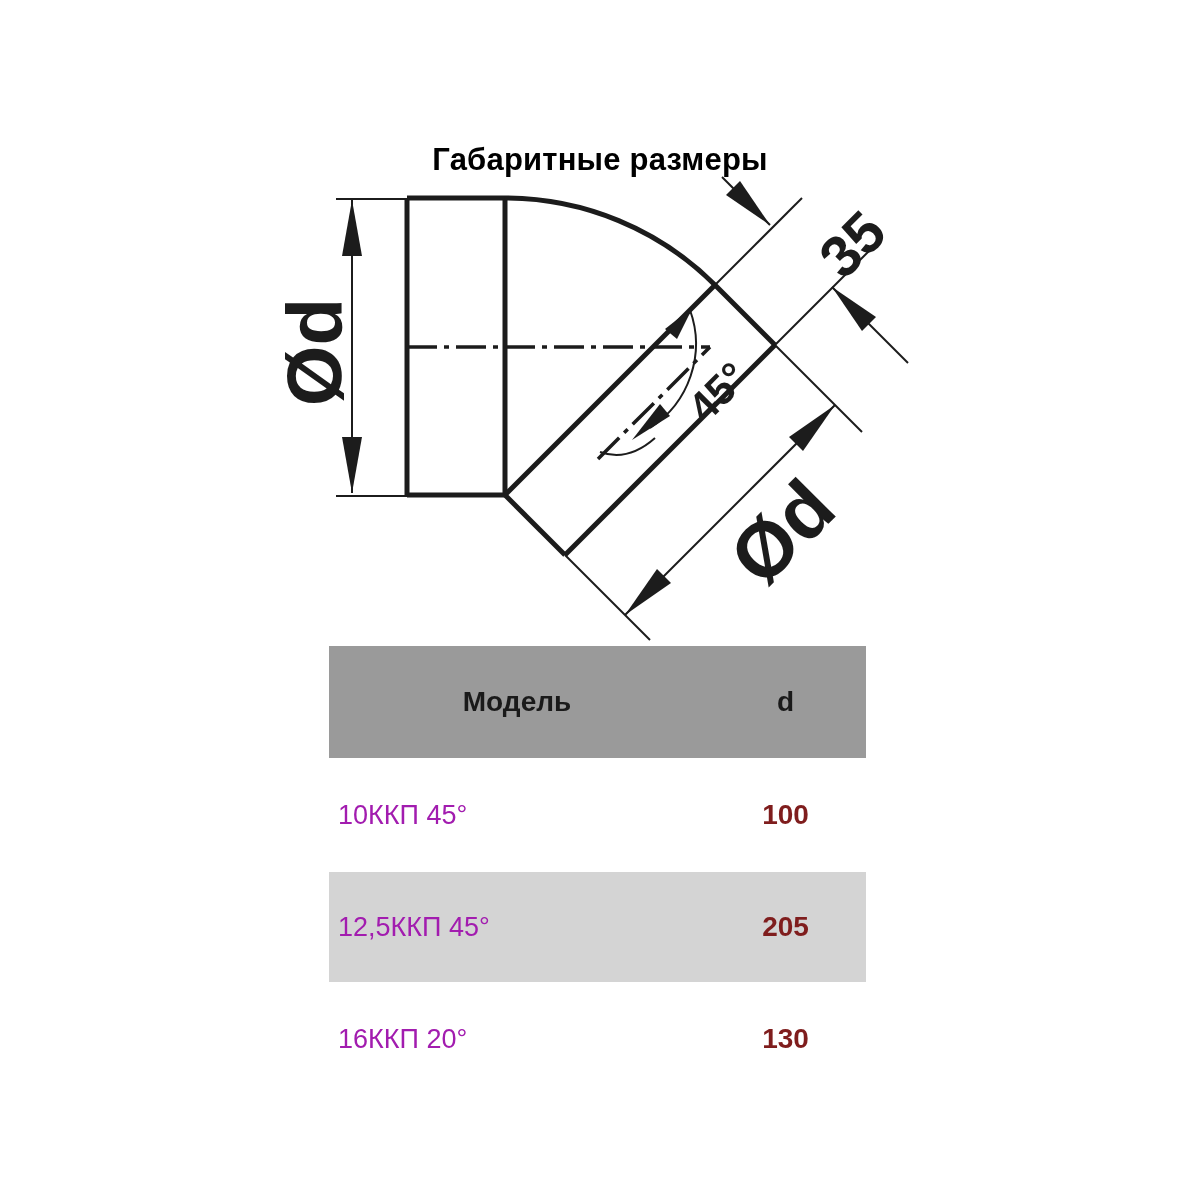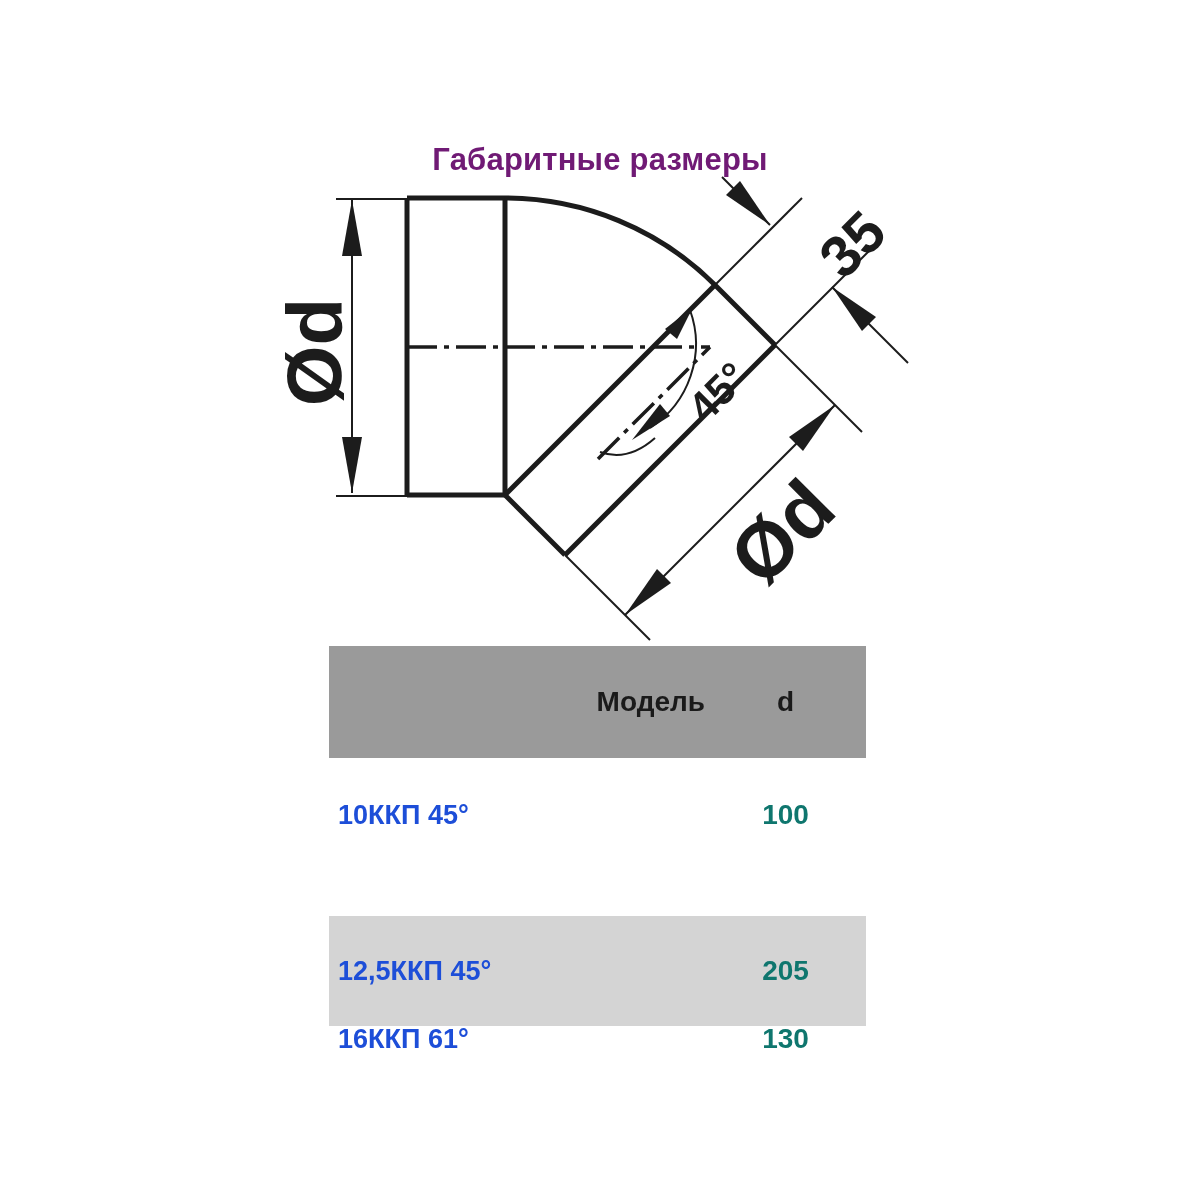--- a/index.html
+++ b/index.html
@@ -4,42 +4,42 @@
 <style>
   html,body{margin:0;padding:0;}
   body{
     width:1200px;height:1200px;position:relative;background:#ffffff;
     font-family:"Liberation Sans", sans-serif;
     -webkit-font-smoothing:antialiased;
   }
   .stage{position:absolute;inset:0;}
   .title{
     position:absolute;top:142px;left:0;width:1200px;text-align:center;
-    font-size:31px;font-weight:700;color:#701a75;letter-spacing:0.2px;
+    font-size:31px;font-weight:700;color:#000000;letter-spacing:0.2px;
   }
   svg.drawing{position:absolute;left:0;top:0;width:1200px;height:1200px;}
   svg .ol{stroke:currentColor;stroke-width:5;fill:none;stroke-linecap:butt;stroke-linejoin:miter;}
   svg .cl{stroke:currentColor;stroke-width:3.5;fill:none;stroke-dasharray:30 7 5 7;}
   svg .dim{stroke:currentColor;stroke-width:2;fill:none;}
   svg .ah{fill:currentColor;stroke:none;}
   svg text{fill:currentColor;text-anchor:middle;dominant-baseline:central;}
   svg .big{font-size:78px;font-weight:600;}
   svg .mid{font-size:58px;font-weight:600;}
   svg .deg{font-size:42px;font-weight:600;}
   .spec-table{position:absolute;left:329px;top:646px;width:537px;color:#1a1a1a;}
   .trow{position:absolute;left:0;width:537px;display:flex;align-items:center;}
   .thead{top:0;height:112px;font-weight:700;font-size:28px;}
   .trow1{top:112px;height:114px;}
-  .trow2{top:226px;height:110px;margin-top:44px;}
+  .trow2{top:226px;height:110px;}
   .trow3{top:336px;height:114px;}
   .cell-model{width:376px;box-sizing:border-box;}
   .cell-d{width:161px;text-align:center;}
-  .thead .cell-model{text-align:right;}
-  .body-row .cell-model{padding-left:9px;font-size:27px;font-weight:700;color:#1d4ed8;}
-  .body-row .cell-d{font-size:28px;font-weight:700;color:#0f766e;}
+  .thead .cell-model{text-align:center;}
+  .body-row .cell-model{padding-left:9px;font-size:27px;font-weight:400;color:#a21caf;}
+  .body-row .cell-d{font-size:28px;font-weight:700;color:#7f1d1d;}
 </style>
 </head>
 <body>
 
 <div class="stage">
 
   <div class="title">Габаритные размеры</div>
 
   <svg class="drawing" viewBox="0 0 1200 1200" style="color: rgb(28, 28, 28);">
 
@@ -103,18 +103,18 @@
       <div class="cell-model">10ККП 45°</div>
       <div class="cell-d">100</div>
     </div>
 
     <div class="trow trow2 body-row" style="background: rgb(212, 212, 212);">
       <div class="cell-model">12,5ККП 45°</div>
       <div class="cell-d">205</div>
     </div>
 
     <div class="trow trow3 body-row">
-      <div class="cell-model">16ККП 61°</div>
+      <div class="cell-model">16ККП 20°</div>
       <div class="cell-d">130</div>
     </div>
   </div>
 
 </div>
 
 </body></html>

